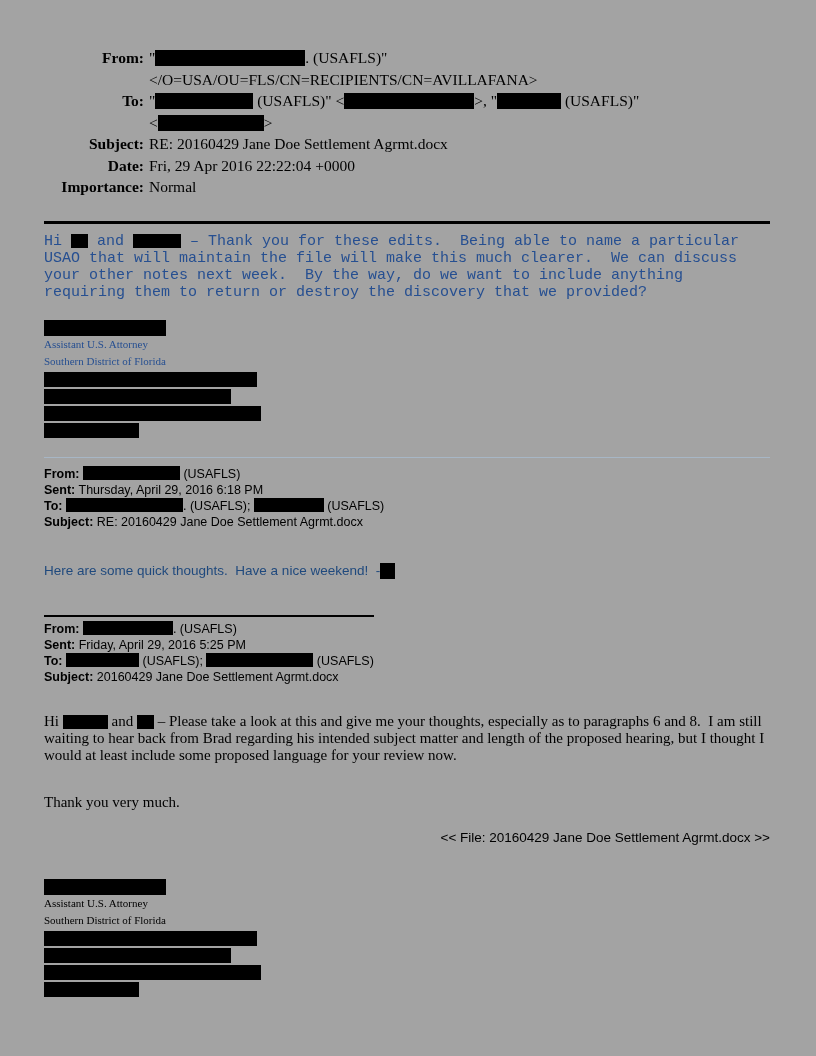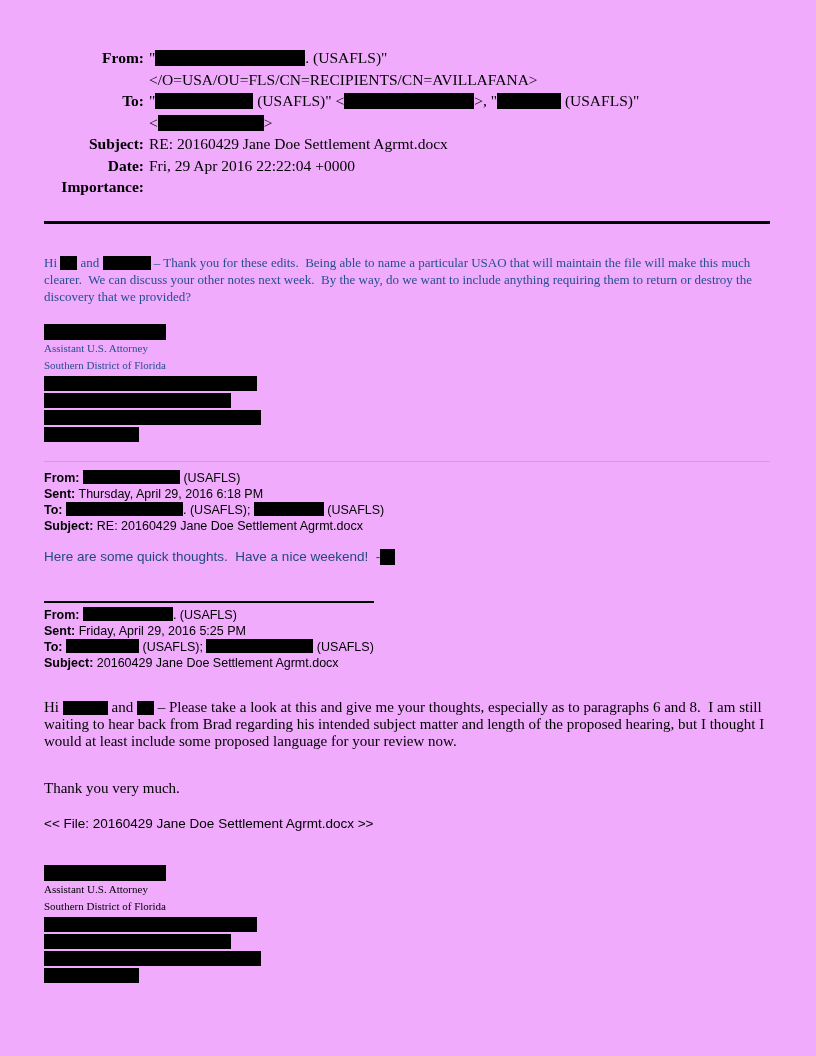--- a/index.html
+++ b/index.html
@@ -1,56 +1,56 @@
 <!DOCTYPE html>
 <html><head>
 <meta charset="utf-8">
 <style>
   html,body{margin:0;padding:0;background:#e8e8e8;}
   .page{
-    width:816px;height:1056px;background:#f0abfc;margin:0 auto;
+    width:816px;height:1056px;background:#a3a3a3;margin:0 auto;
     position:relative;overflow:hidden;
     font-family:"Liberation Serif", serif;color:#000;
   }
   .content{padding:47px 46px 0 44px;}
 
   
   .hdr1{display:grid;grid-template-columns:100px 1fr;column-gap:5px;
         font-size:15.5px;line-height:21.5px;}
   .hlabel{font-weight:bold;text-align:right;white-space:nowrap;}
   .hval{white-space:pre-wrap;}
 
   
   .r{display:inline-block;background:#000;vertical-align:-3px;}
   .rb{display:block;background:#000;}
 
   .rule-thick{height:3px;background:#000;margin-top:23px;width:100%;}
   .rule-thin{height:1px;background:#a7b6c5;margin-top:19px;width:100%;}
   .rule-part{height:2px;background:#000;margin-top:36px;width:330px;}
 
-  .para-blue{color:#264f91;font-size:13px;line-height:17px;margin-top:30px;
-             white-space:pre-wrap;}
+  .para-blue{color:#264f91;font-size:15px;line-height:17px;margin-top:9px;
+             white-space:pre-wrap;font-family:Liberation Mono, monospace;}
   .para-black{color:#000;font-size:15px;line-height:17px;margin-top:28px;
               white-space:pre-wrap;}
 
   .sig{font-size:11px;line-height:17px;margin-top:19px;}
   .sig.blue{color:#264f91;}
   .sig .rb{margin-top:2px;}
 
   
   .hdr2{font-family:"Liberation Sans", sans-serif;font-size:12.5px;
         line-height:16px;margin-top:8px;}
   .hdr2 .hrow{white-space:pre-wrap;}
   .hdr2 b{font-weight:bold;}
   .hdr2 .r{vertical-align:-2px;}
 
   .quick-line{font-family:"Liberation Sans", sans-serif;font-size:13.5px;
-              color:#1f497d;margin-top:15px;white-space:pre-wrap;}
+              color:#1f497d;margin-top:33px;white-space:pre-wrap;}
   .file-line{font-family:"Liberation Sans", sans-serif;font-size:13.5px;
-             color:#000;margin-top:19px;white-space:pre-wrap;}
+             color:#000;margin-top:19px;white-space:pre-wrap;text-align:right;}
   .thanks-line{margin-top:30px;}
 </style>
 </head>
 <body>
 
 <div class="page">
   <div class="content">
 
     <div class="hdr1">
       <div class="hlabel">From:</div>
@@ -65,20 +65,21 @@
       <div class="hlabel"></div>
       <div class="hval"><span>&lt;</span><span class="r" style="width:106px;height:16px"></span><span>&gt;</span></div>
 
       <div class="hlabel">Subject:</div>
       <div class="hval">RE: 20160429 Jane Doe Settlement Agrmt.docx</div>
 
       <div class="hlabel">Date:</div>
       <div class="hval">Fri, 29 Apr 2016 22:22:04 +0000</div>
 
       <div class="hlabel">Importance:</div>
+      <div class="hval">Normal</div>
     </div>
 
     <div class="rule-thick"></div>
 
     <div class="para-blue"><span>Hi </span><span class="r" style="width:17px;height:14px"></span><span> and </span><span class="r" style="width:48px;height:14px"></span><span> – Thank you for these edits.  Being able to name a particular USAO that will maintain the file will make this much clearer.  We can discuss your other notes next week.  By the way, do we want to include anything requiring them to return or destroy the discovery that we provided?</span></div>
 
     <div class="sig blue">
       <span class="rb" style="width:122px;height:16px"></span>
       <div>Assistant U.S. Attorney</div>
       <div>Southern District of Florida</div>

